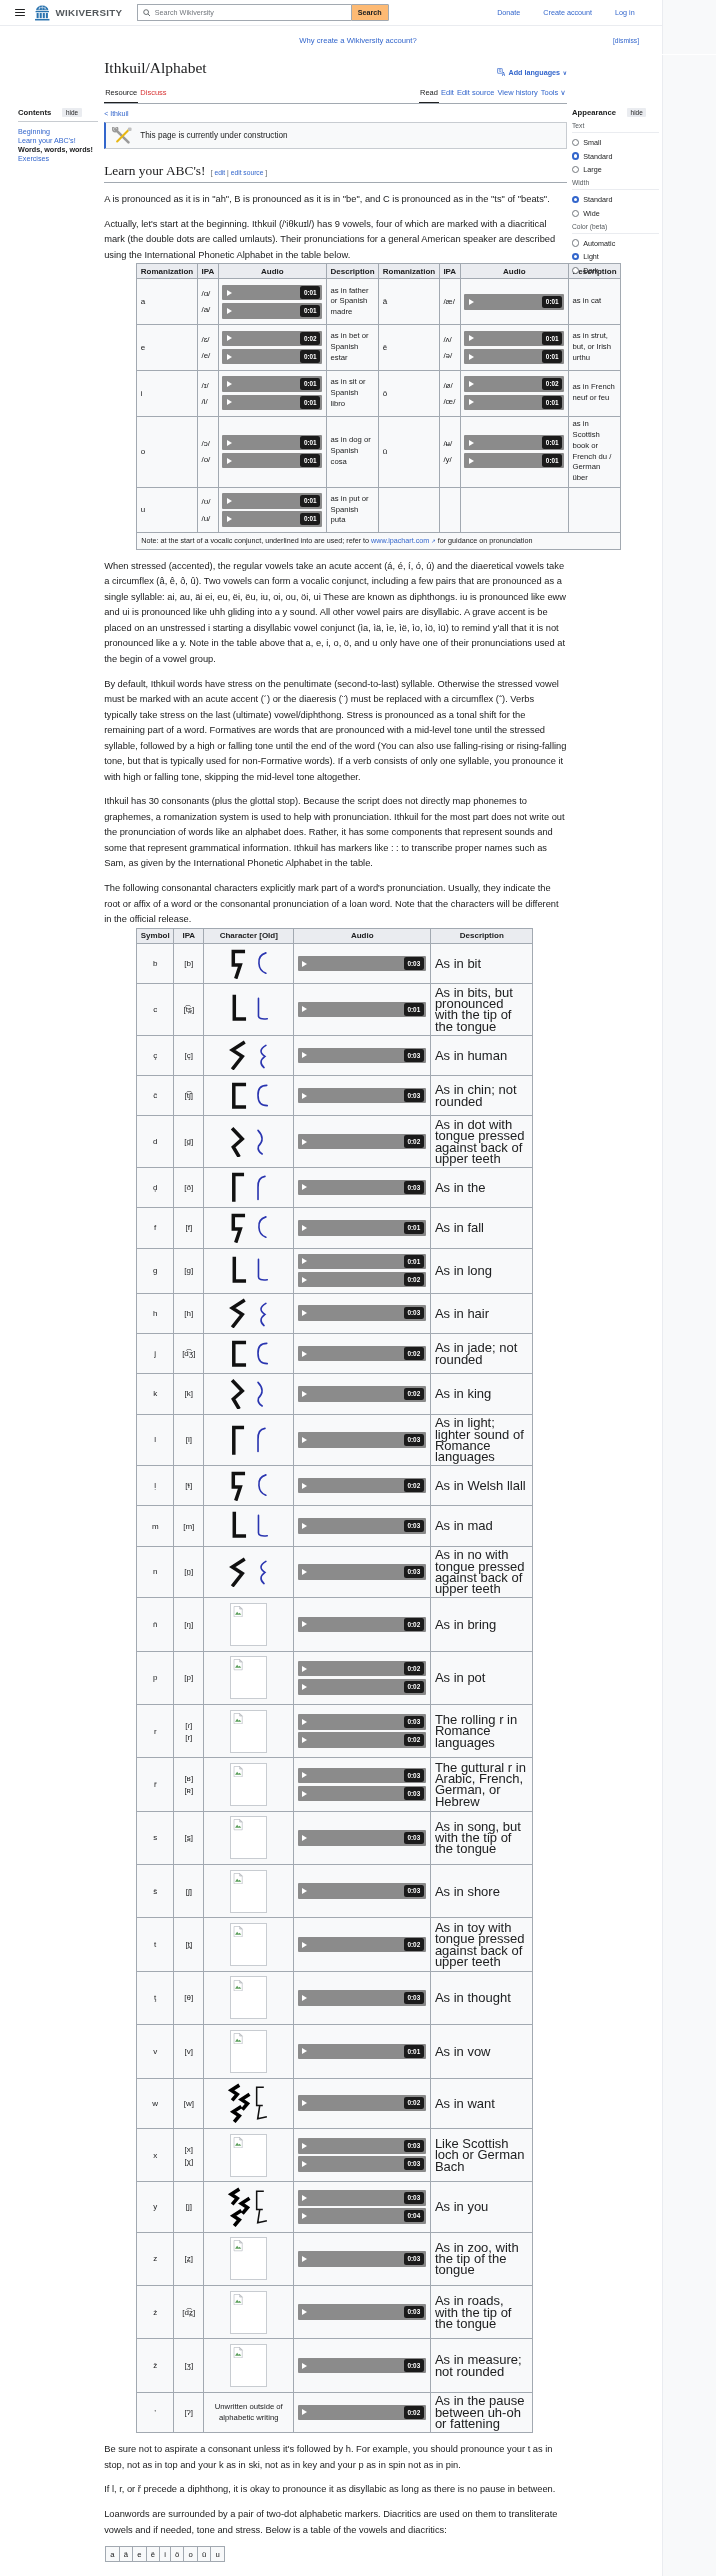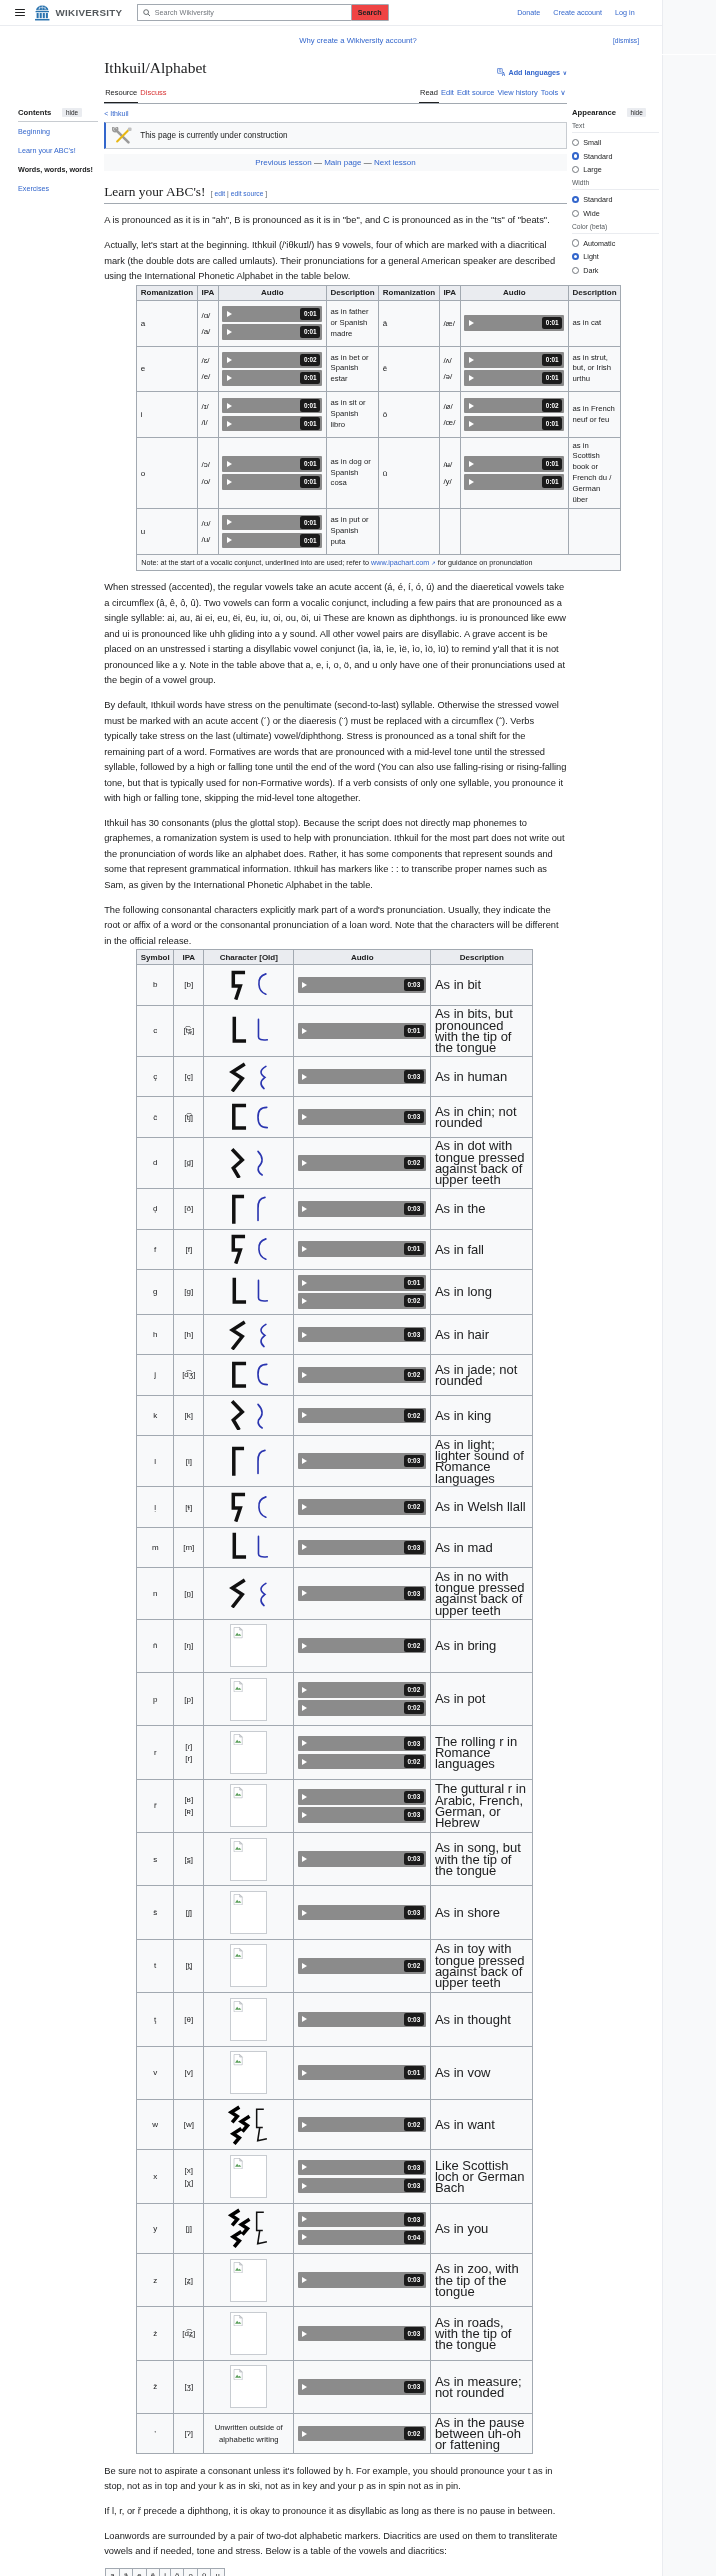--- a/index.html
+++ b/index.html
@@ -14,36 +14,36 @@
   .right-rail { position:absolute; top:0; right:0; width:54px; height:3091px; background:#f8f9fa; border-left:0.5px solid #eaecf0; }
 
   
   .topbar { height:26px; display:flex; align-items:center; padding:0 9.3px 0 11.3px; border-bottom:0.5px solid #eaecf0; }
   .burger { width:9.3px; height:7.2px; display:flex; flex-direction:column; justify-content:space-between; margin:0 8.2px 0 4.1px; cursor:pointer; }
   .burger span { height:1px; background:#202122; border-radius:0.5px; }
   .logo { display:flex; align-items:center; gap:4.1px; margin-right:14.4px; }
   .logo-word { font-size:9.8px; font-weight:bold; color:#54595d; letter-spacing:0.3px; }
   .searchwrap { display:flex; align-items:stretch; height:16.5px; width:252px; }
   .searchbox { flex:1; display:flex; align-items:center; gap:4.1px; border:0.5px solid #a2a9b1; border-right:none; border-radius:1px 0 0 1px; padding:0 5.2px; color:#72777d; font-size:7.2px; background:#fff; }
-  .search-btn { border:0.5px solid #a2a9b1; background:#ef4444; font-weight:bold; font-size:7.2px; padding:0 6.2px; border-radius:0 1px 1px 0; cursor:pointer; color:#202122; }
-  .top-links { margin-left:auto; display:flex; gap:13px; font-size:7.2px; margin-right:72px;text-align:right; }
+  .search-btn { border:0.5px solid #a2a9b1; background:#fdba74; font-weight:bold; font-size:7.2px; padding:0 6.2px; border-radius:0 1px 1px 0; cursor:pointer; color:#202122; }
+  .top-links { margin-left:auto; display:flex; gap:23px; font-size:7.2px; margin-right:72px;text-align:right; }
 
   .acct-banner { height:29px; display:flex; align-items:center; justify-content:center; position:relative; font-size:7.7px; border-bottom:0.5px solid #ffffff; }
   .acct-banner .dismiss { position:absolute; right:77px; font-size:6.7px; }
 
   
   .layout { display:flex; align-items:flex-start; padding-left:18px; margin-top:4.1px; }
   .col-contents { width:80px; flex:none; padding-top:49px; font-size:7.2px; }
   .col-main { width:474px; flex:none; padding:0 5.2px 0 6.2px; }
   .col-appearance { width:87px; flex:none; padding-top:49px; font-size:7.2px; }
 
   .side-head { display:flex; align-items:center; gap:11px; margin-bottom:4.1px; }
   .side-head b { font-size:7.7px; }
   .hide-btn { background:#eaecf0; border-radius:1px; font-size:6.4px; padding:1px 3.6px; color:#202122; cursor:pointer; }
-  .contents-list { border-top:0.5px solid #c8ccd1; padding-top:5.2px; display:flex; flex-direction:column; gap:10px; }
+  .contents-list { border-top:0.5px solid #c8ccd1; padding-top:5.2px; display:flex; flex-direction:column; gap:0; }
   .contents-list .item { color:#3366cc; cursor:pointer; }
   .contents-list .item.active { color:#202122; font-weight:bold; }
 
   .app-section { margin-top:5.2px; }
   .app-label { color:#54595d; font-size:6.7px; padding-bottom:3.1px; border-bottom:0.5px solid #eaecf0; margin-bottom:4.1px; }
   .radio-row { display:flex; align-items:center; gap:4.1px; margin:4.6px 0; cursor:pointer; }
   .radio { width:7.2px; height:7.2px; border:0.5px solid #72777d; border-radius:50%; background:#fff; flex:none; }
   .radio.sel { border:2.3px solid #36c; }
 
   
@@ -187,21 +187,20 @@
     <div class="construction">
       <svg width="20.6" height="17.5" viewBox="0 0 40 34">
         <line x1="6" y1="4" x2="32" y2="30" stroke="#9a9a9a" stroke-width="5" stroke-linecap="round"></line>
         <circle cx="6" cy="4" r="5" fill="none" stroke="#9a9a9a" stroke-width="3"></circle>
         <line x1="34" y1="4" x2="10" y2="28" stroke="#e8b713" stroke-width="4" stroke-linecap="round"></line>
         <rect x="31" y="1" width="7" height="7" rx="2" fill="#c0c0c0"></rect>
       </svg>
       <span>This page is currently under construction</span>
     </div>
 
-    <div class="lesson-nav" id="lesson-nav"><a>Previous lesson</a><span class="dash"> — </span><a>Main page</a><span class="dash"> — </span><a>Next lesson</a></div>
 
     <h2>
       <span>Learn your ABC's!</span>
       <span class="editlinks">[ <a>edit</a> | <a>edit source</a> ]</span>
     </h2>
 
     <p class="body">A is pronounced as it is in "ah", B is pronounced as it is in "be", and C is pronounced as in the "ts" of "beats".</p>
     <p class="body">Actually, let's start at the beginning. Ithkuil (/'iθkuɪl/) has 9 vowels, four of which are marked with a diacritical mark (the double dots are called umlauts). Their pronunciations for a general American speaker are described using the International Phonetic Alphabet in the table below.</p>
 
     <table class="wiki vtable">

